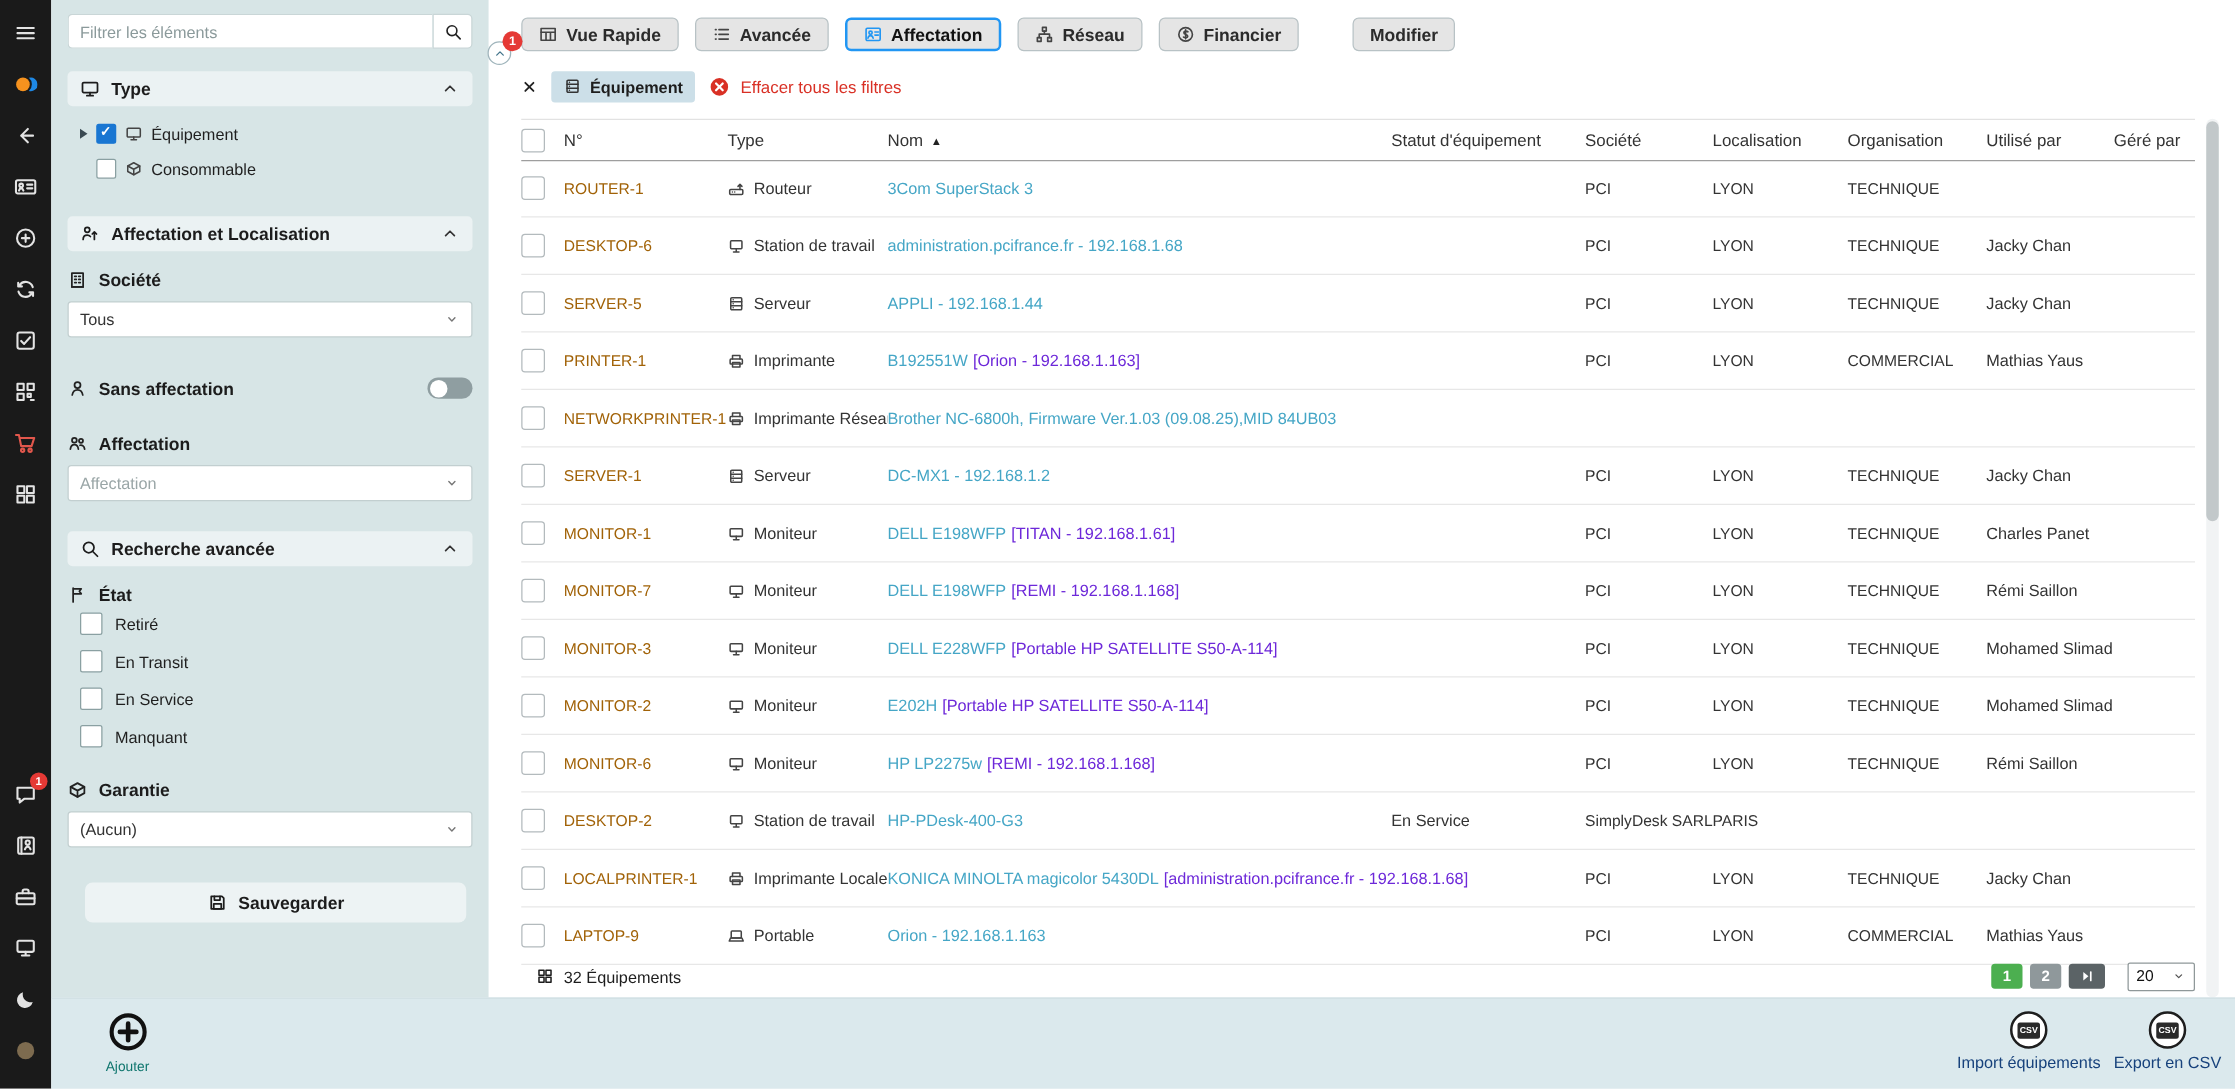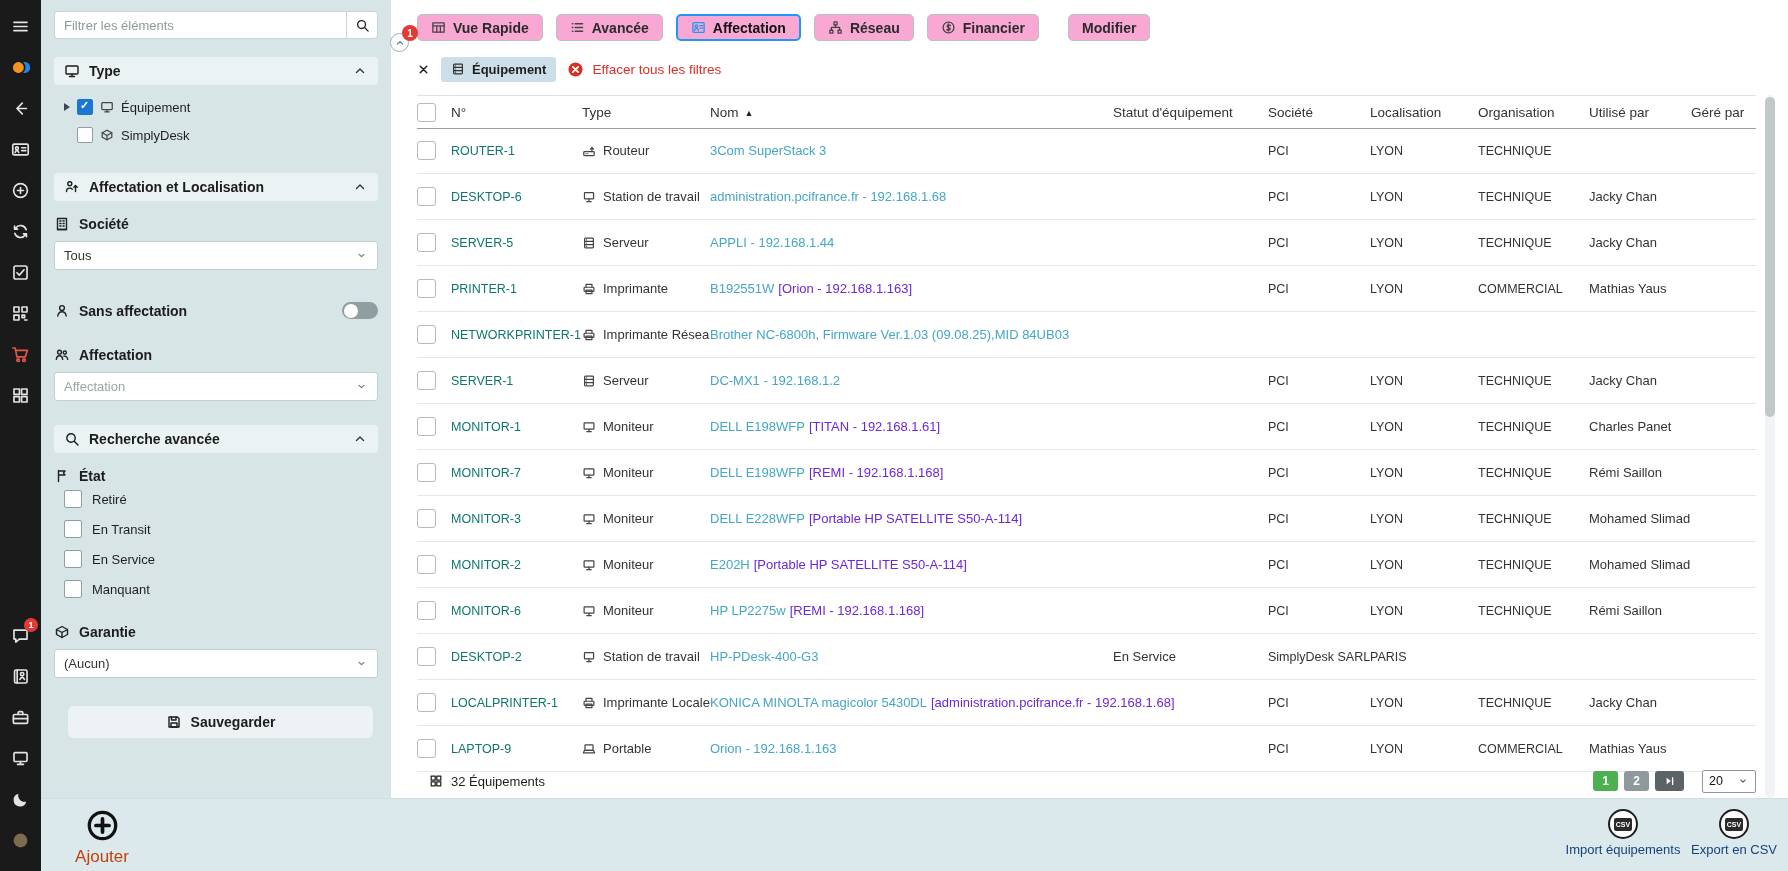--- a/index.html
+++ b/index.html
@@ -64,28 +64,28 @@
   .ckrow:first-of-type{margin-top:10px}
   .cbx.big{width:16px;height:16px}
   .savebtn{margin-top:28px;margin-left:14px;width:305px;height:32px;border:none;border-radius:6px;
            background:rgba(255,255,255,.55);display:flex;align-items:center;justify-content:center;gap:9px;
            font-size:14px;font-weight:bold;color:#1c1c1c;cursor:pointer;font-family:"Liberation Sans",sans-serif}
   .savebtn svg{width:16px;height:16px}
 
   
   .main{position:absolute;left:391px;top:0;width:1397px;height:798px;background:#fff}
   .tab-row{position:absolute;top:14px;left:26px;display:flex;align-items:center;gap:13px}
-  .tab{height:27px;padding:0 13px;border:1px solid #b8c2c5;border-radius:5px;background:#f9a8d4;
+  .tab{height:27px;padding:0 13px;border:1px solid #b8c2c5;border-radius:5px;background:#e5e5e5;
        display:flex;align-items:center;gap:7px;font-size:14px;font-weight:bold;color:#2b2b2b;
        cursor:pointer;box-sizing:border-box}
   .tab svg{width:15px;height:15px}
   .tab .ticon{color:#444;display:flex}
   .tab.active{border:2px solid #2196f3;color:#111}
   .tab.active .ticon{color:#2196f3}
-  .tab.plain{margin-left:16px}
+  .tab.plain{margin-left:30px}
   .chip-row{position:absolute;top:56px;left:26px;height:26px;display:flex;align-items:center;gap:11px}
   .chipx{color:#222;cursor:pointer;display:flex}
   .chipx svg{width:13px;height:13px}
   .chip{height:25px;background:#ccdfe8;border-radius:3px;padding:0 10px;display:flex;align-items:center;
         gap:7px;font-size:13px;font-weight:bold;color:#1d1d1d;cursor:pointer}
   .chip svg{width:14px;height:14px;color:#333}
   .clear-all{display:flex;align-items:center;gap:8px;color:#d93025;font-size:13.5px;cursor:pointer}
   .clear-all svg{width:17px;height:17px}
 
   .tgrid{display:grid;grid-template-columns:34px 131px 128px 403px 155px 102px 108px 111px 102px 1fr;
@@ -93,21 +93,21 @@
   .thead{position:absolute;top:95px;left:26px;right:32px;height:32px;border-top:1px solid #e2e2e2;
          border-bottom:1px solid #9e9e9e;font-size:13.5px;color:#333}
   .hc{white-space:nowrap;cursor:pointer;padding-right:8px}
   .sort{font-size:9px;color:#222;margin-left:6px;vertical-align:1px}
   .tbody{position:absolute;top:128px;left:26px;right:32px}
   .trow{height:45px;border-bottom:1px solid #e7e7e7;font-size:13px;color:#333}
   .trow span{white-space:nowrap}
   .rowcb{width:17px;height:17px;border:1.5px solid #b3babd;border-radius:3px;background:#fff;
          display:inline-block;cursor:pointer}
   .c-cb{display:flex;align-items:center}
-  .c-id a{color:#0f766e;font-size:12.5px}
+  .c-id a{color:#a16207;font-size:12.5px}
   .c-nom{overflow:visible}
   .c-nom a{color:#45a6c6}
   .nx{color:#6d28d9;margin-left:4px}
   .c-type{display:flex;align-items:center;gap:7px;overflow:hidden}
   .ticn{color:#444;display:flex;flex:0 0 auto}
   .ticn svg{width:14px;height:14px}
   .c-so,.c-lo,.c-or{font-size:12.5px}
 
   .tfoot{position:absolute;left:38px;right:32px;bottom:4px;height:26px;display:flex;align-items:center}
   .count{display:flex;align-items:center;gap:8px;font-size:13px;color:#1d1d1d}
@@ -131,21 +131,21 @@
             cursor:pointer;z-index:5;box-sizing:border-box}
   .collapse svg{width:12px;height:12px}
   .badge{position:absolute;left:11px;top:-9px;width:16px;height:16px;border-radius:50%;background:#e53935;
          color:#fff;font-size:10px;font-weight:bold;display:flex;align-items:center;justify-content:center}
 
   
   .bottombar{position:absolute;left:41px;top:798px;width:1747px;height:73px;background:#dbe9ed;border-top:1px solid #cfdee2}
   .addgrp{position:absolute;left:16px;top:10px;width:90px;text-align:center;cursor:pointer}
   .addcirc{display:inline-flex;color:#111}
   .addcirc svg{width:33px;height:33px}
-  .addlbl{display:block;font-size:17px;color:#c2410c;margin-top:1px}
+  .addlbl{display:block;font-size:11px;color:#0f766e;margin-top:1px}
   .csvgrp{position:absolute;top:10px;text-align:center;cursor:pointer}
   .csvgrp.imp{right:95px;width:140px}
   .csvgrp.exp{right:0px;width:108px}
   .csvcirc{width:30px;height:30px;border:2px solid #1e1e1e;border-radius:50%;background:#fff;
            display:inline-flex;align-items:center;justify-content:center;box-sizing:border-box}
   .csvsq{background:#2a2a2a;color:#fff;font-size:7px;font-weight:bold;padding:3px 2px;border-radius:2px}
   .csvlbl{display:block;font-size:13px;color:#17427c;margin-top:3px}
 </style>
 </head>
 <body>
@@ -292,21 +292,21 @@
     </div>
     <div class="titem">
       <span class="tri hidden"></span>
       <span class="cbx"></span>
       <span>
           <svg viewBox="0 0 16 16" width="15" height="15" fill="none" stroke="currentColor" stroke-width="1.4" stroke-linecap="round" stroke-linejoin="round">
             <path d="M2.5 5.5L8 2.5l5.5 3v5L8 13.5l-5.5-3z"></path>
             <path d="M2.5 5.5L8 8.5l5.5-3M8 8.5v5"></path>
           </svg>
         </span>
-      <span>SimplyDesk</span>
+      <span>Consommable</span>
     </div>
   </div>
 
   <div class="sec s-loc">
     <span>
         <svg viewBox="0 0 16 16" width="15" height="15" fill="none" stroke="currentColor" stroke-width="1.4" stroke-linecap="round" stroke-linejoin="round">
           <circle cx="5.8" cy="4.8" r="2"></circle>
           <path d="M2.5 12.5c0-2.2 1.5-3.4 3.3-3.4 1 0 1.9.4 2.5 1.1"></path>
           <path d="M11.5 6.5v6M9.8 8.2l1.7-1.7 1.7 1.7"></path>
         </svg>

